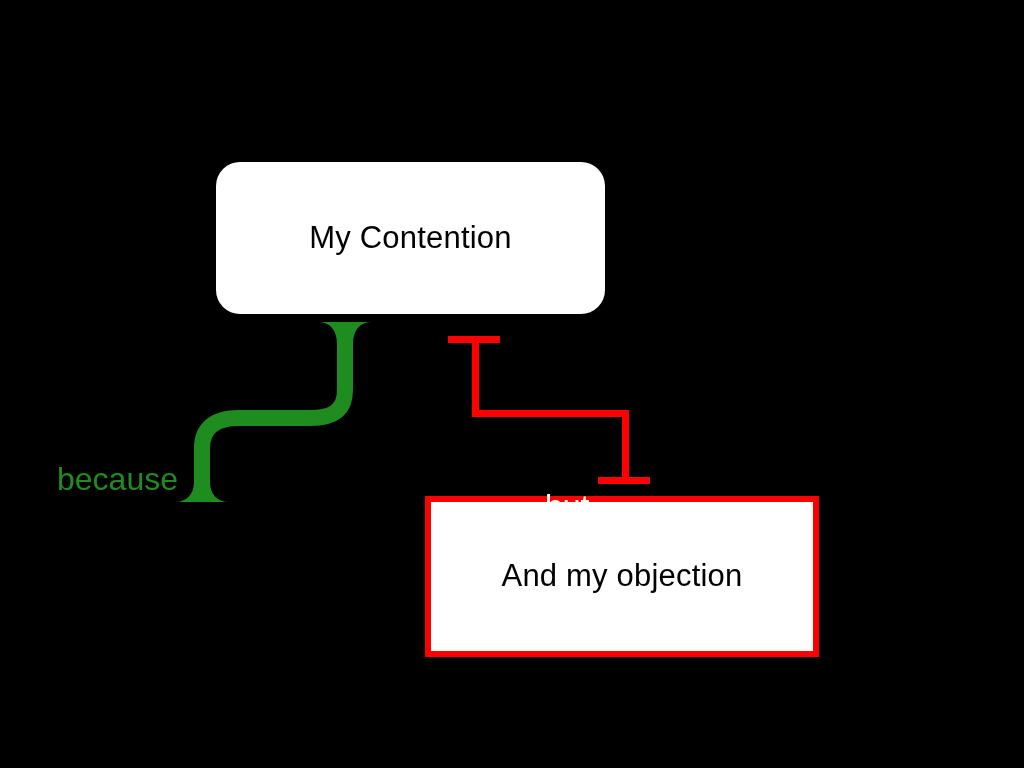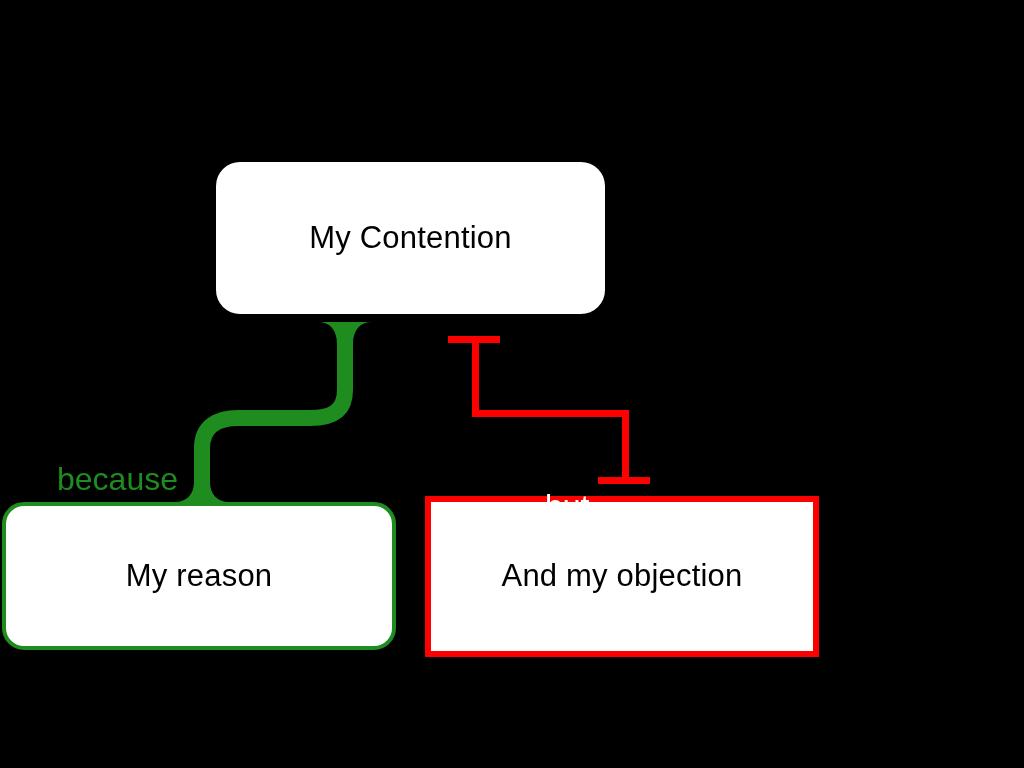--- a/index.html
+++ b/index.html
@@ -174,23 +174,20 @@
                L 625.5,481"></path>
 
       <rect x="598" y="477" width="52" height="7" fill="#FF0000"></rect>
     </g>
   </svg>
 
   <div class="node" id="node-contention">
     <span class="node-label">My Contention</span>
   </div>
 
-  <div class="node" id="node-reason">
-    <span class="node-label">My reason</span>
-  </div>
 
   <div class="node" id="node-objection">
     <span class="node-label">And my objection</span>
   </div>
 
   <span class="edge-label" id="label-because">because</span>
 
   <span class="edge-label" id="label-but">but</span>
 
 

